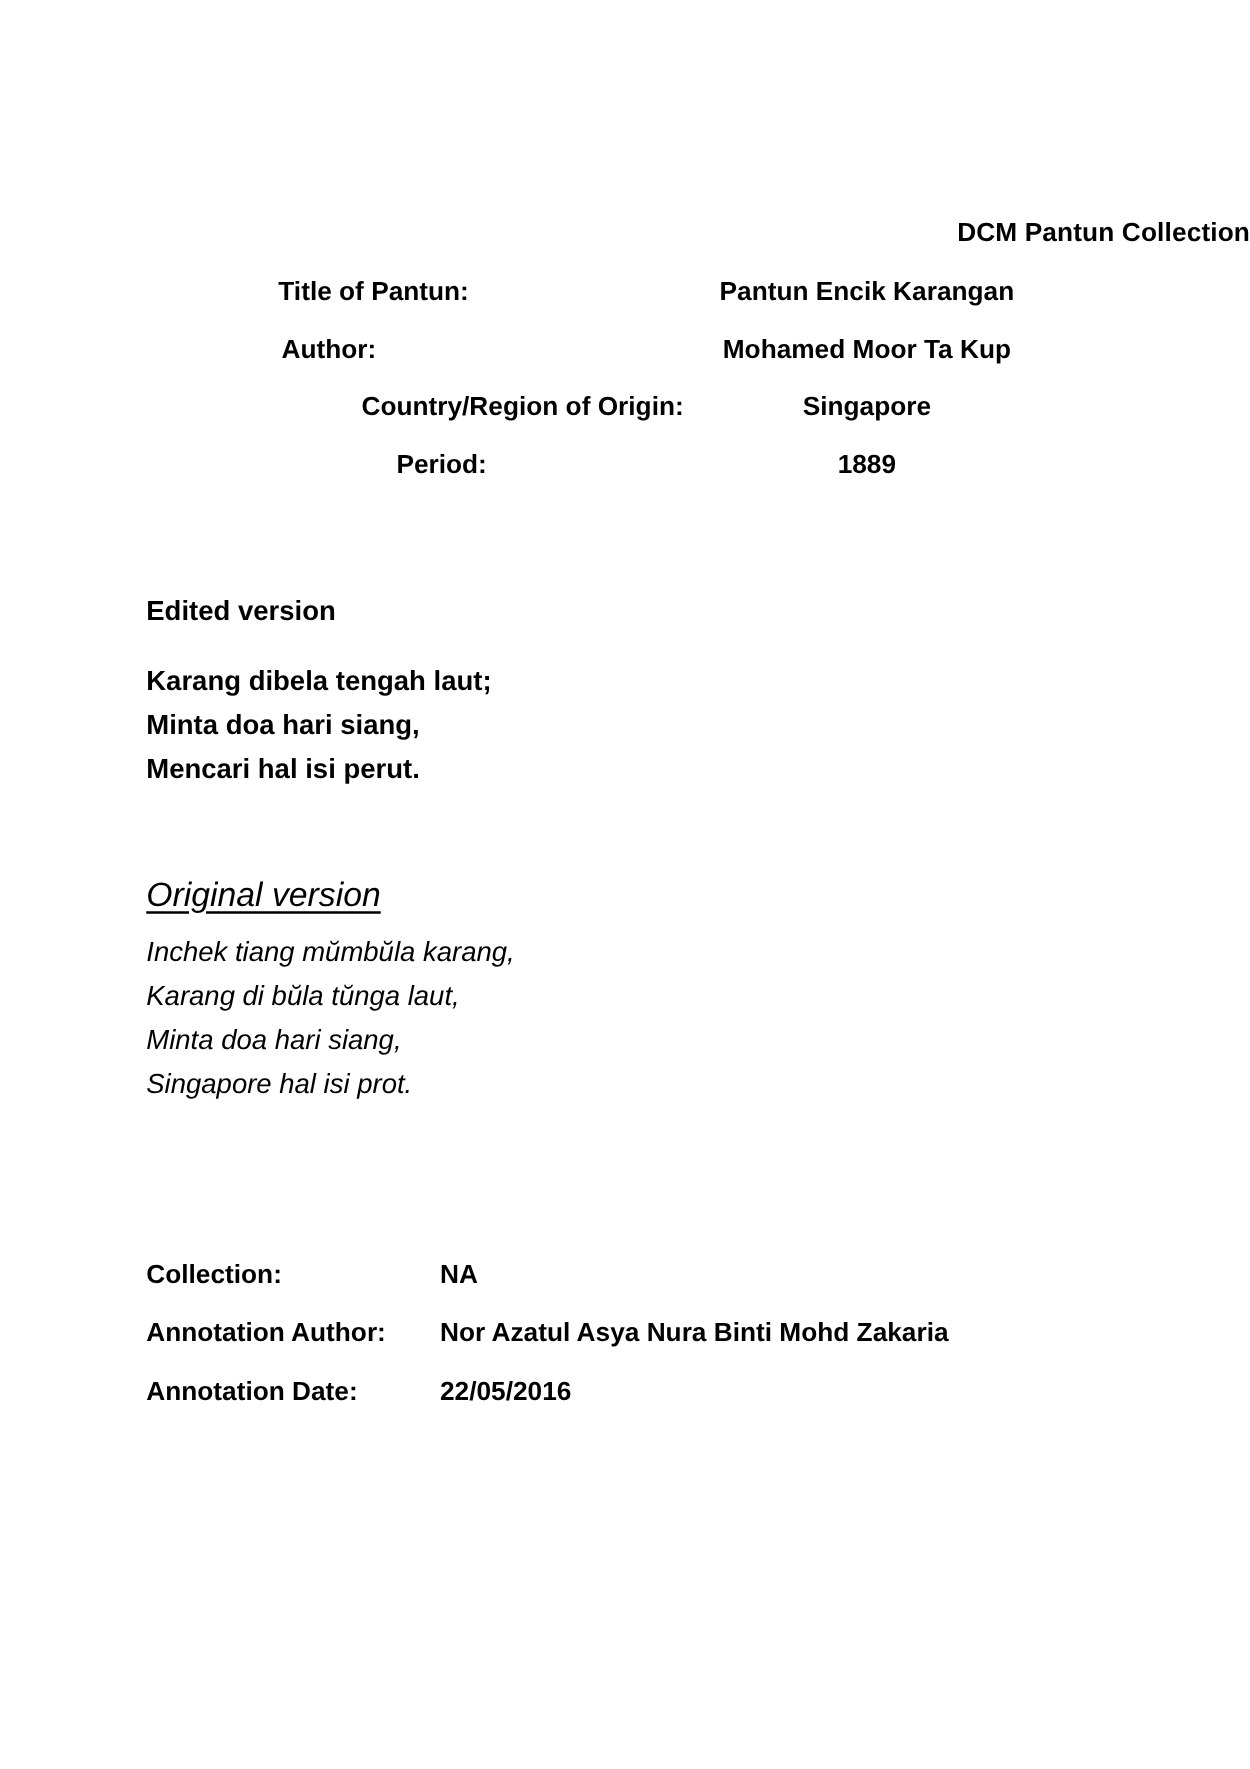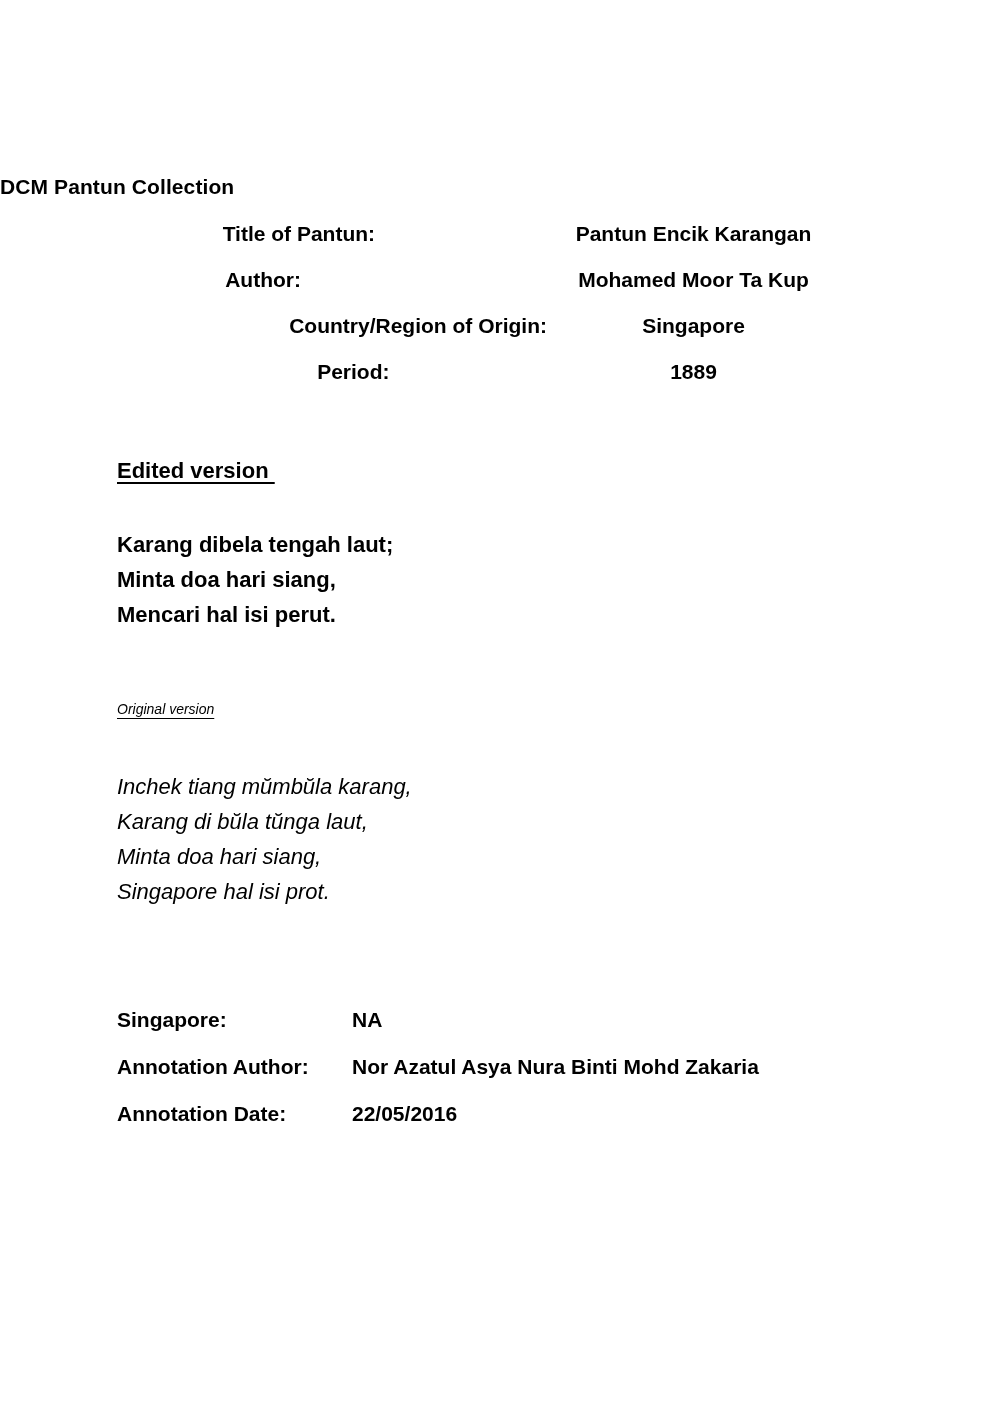--- a/index.html
+++ b/index.html
@@ -22,21 +22,21 @@
     padding: 0;
     background: #ffffff;
   }
 
   
   .doc-title {
     position: absolute;
     left: 0;
     top: 175px;
     width: 1000px;
-    text-align: left;
+    text-align: right;
     font-size: 21px;
     font-weight: bold;
     letter-spacing: 0.1px;
   }
 
   
   .meta-block {
     position: absolute;
     left: 117px;
     top: 222px;
@@ -56,53 +56,52 @@
     white-space: nowrap;
   }
   .meta-row .value {
     white-space: nowrap;
   }
 
   
   .heading-edited {
     position: absolute;
     left: 117px;
-    top: 458px;
+    top: 476px;
     font-size: 22px;
     font-weight: bold;
-    text-decoration: underline;
     text-underline-offset: 4px;
     white-space: pre;
   }
   .heading-original {
     position: absolute;
     left: 117px;
     top: 701px;
-    font-size: 14px;
+    font-size: 27px;
     font-weight: normal;
     font-style: italic;
     text-decoration: underline;
     text-underline-offset: 4px;
     white-space: pre;
     text-align: right;
   }
 
   
   .verse-edited {
     position: absolute;
     left: 117px;
     top: 527px;
     font-size: 22px;
     font-weight: bold;
     line-height: 35px;
   }
   .verse-original {
     position: absolute;
     left: 117px;
-    top: 769px;
+    top: 744px;
     font-size: 22px;
     font-weight: normal;
     font-style: italic;
     line-height: 35px;
   }
   .verse-line {
     white-space: pre;
   }
 
   
@@ -172,21 +171,21 @@
   <div class="verse-original">
     <div class="verse-line">Inchek tiang mŭmbŭla karang,</div>
     <div class="verse-line">Karang di bŭla tŭnga laut,</div>
     <div class="verse-line">Minta doa hari siang,</div>
     <div class="verse-line">Singapore hal isi prot.</div>
   </div>
 
   <div class="annot-block">
 
     <div class="annot-row">
-      <span class="label">Singapore:</span>
+      <span class="label">Collection:</span>
       <span class="value">NA</span>
     </div>
 
     <div class="annot-row">
       <span class="label">Annotation Author:</span>
       <span class="value">Nor Azatul Asya Nura Binti Mohd Zakaria</span>
     </div>
 
     <div class="annot-row">
       <span class="label">Annotation Date:</span>

